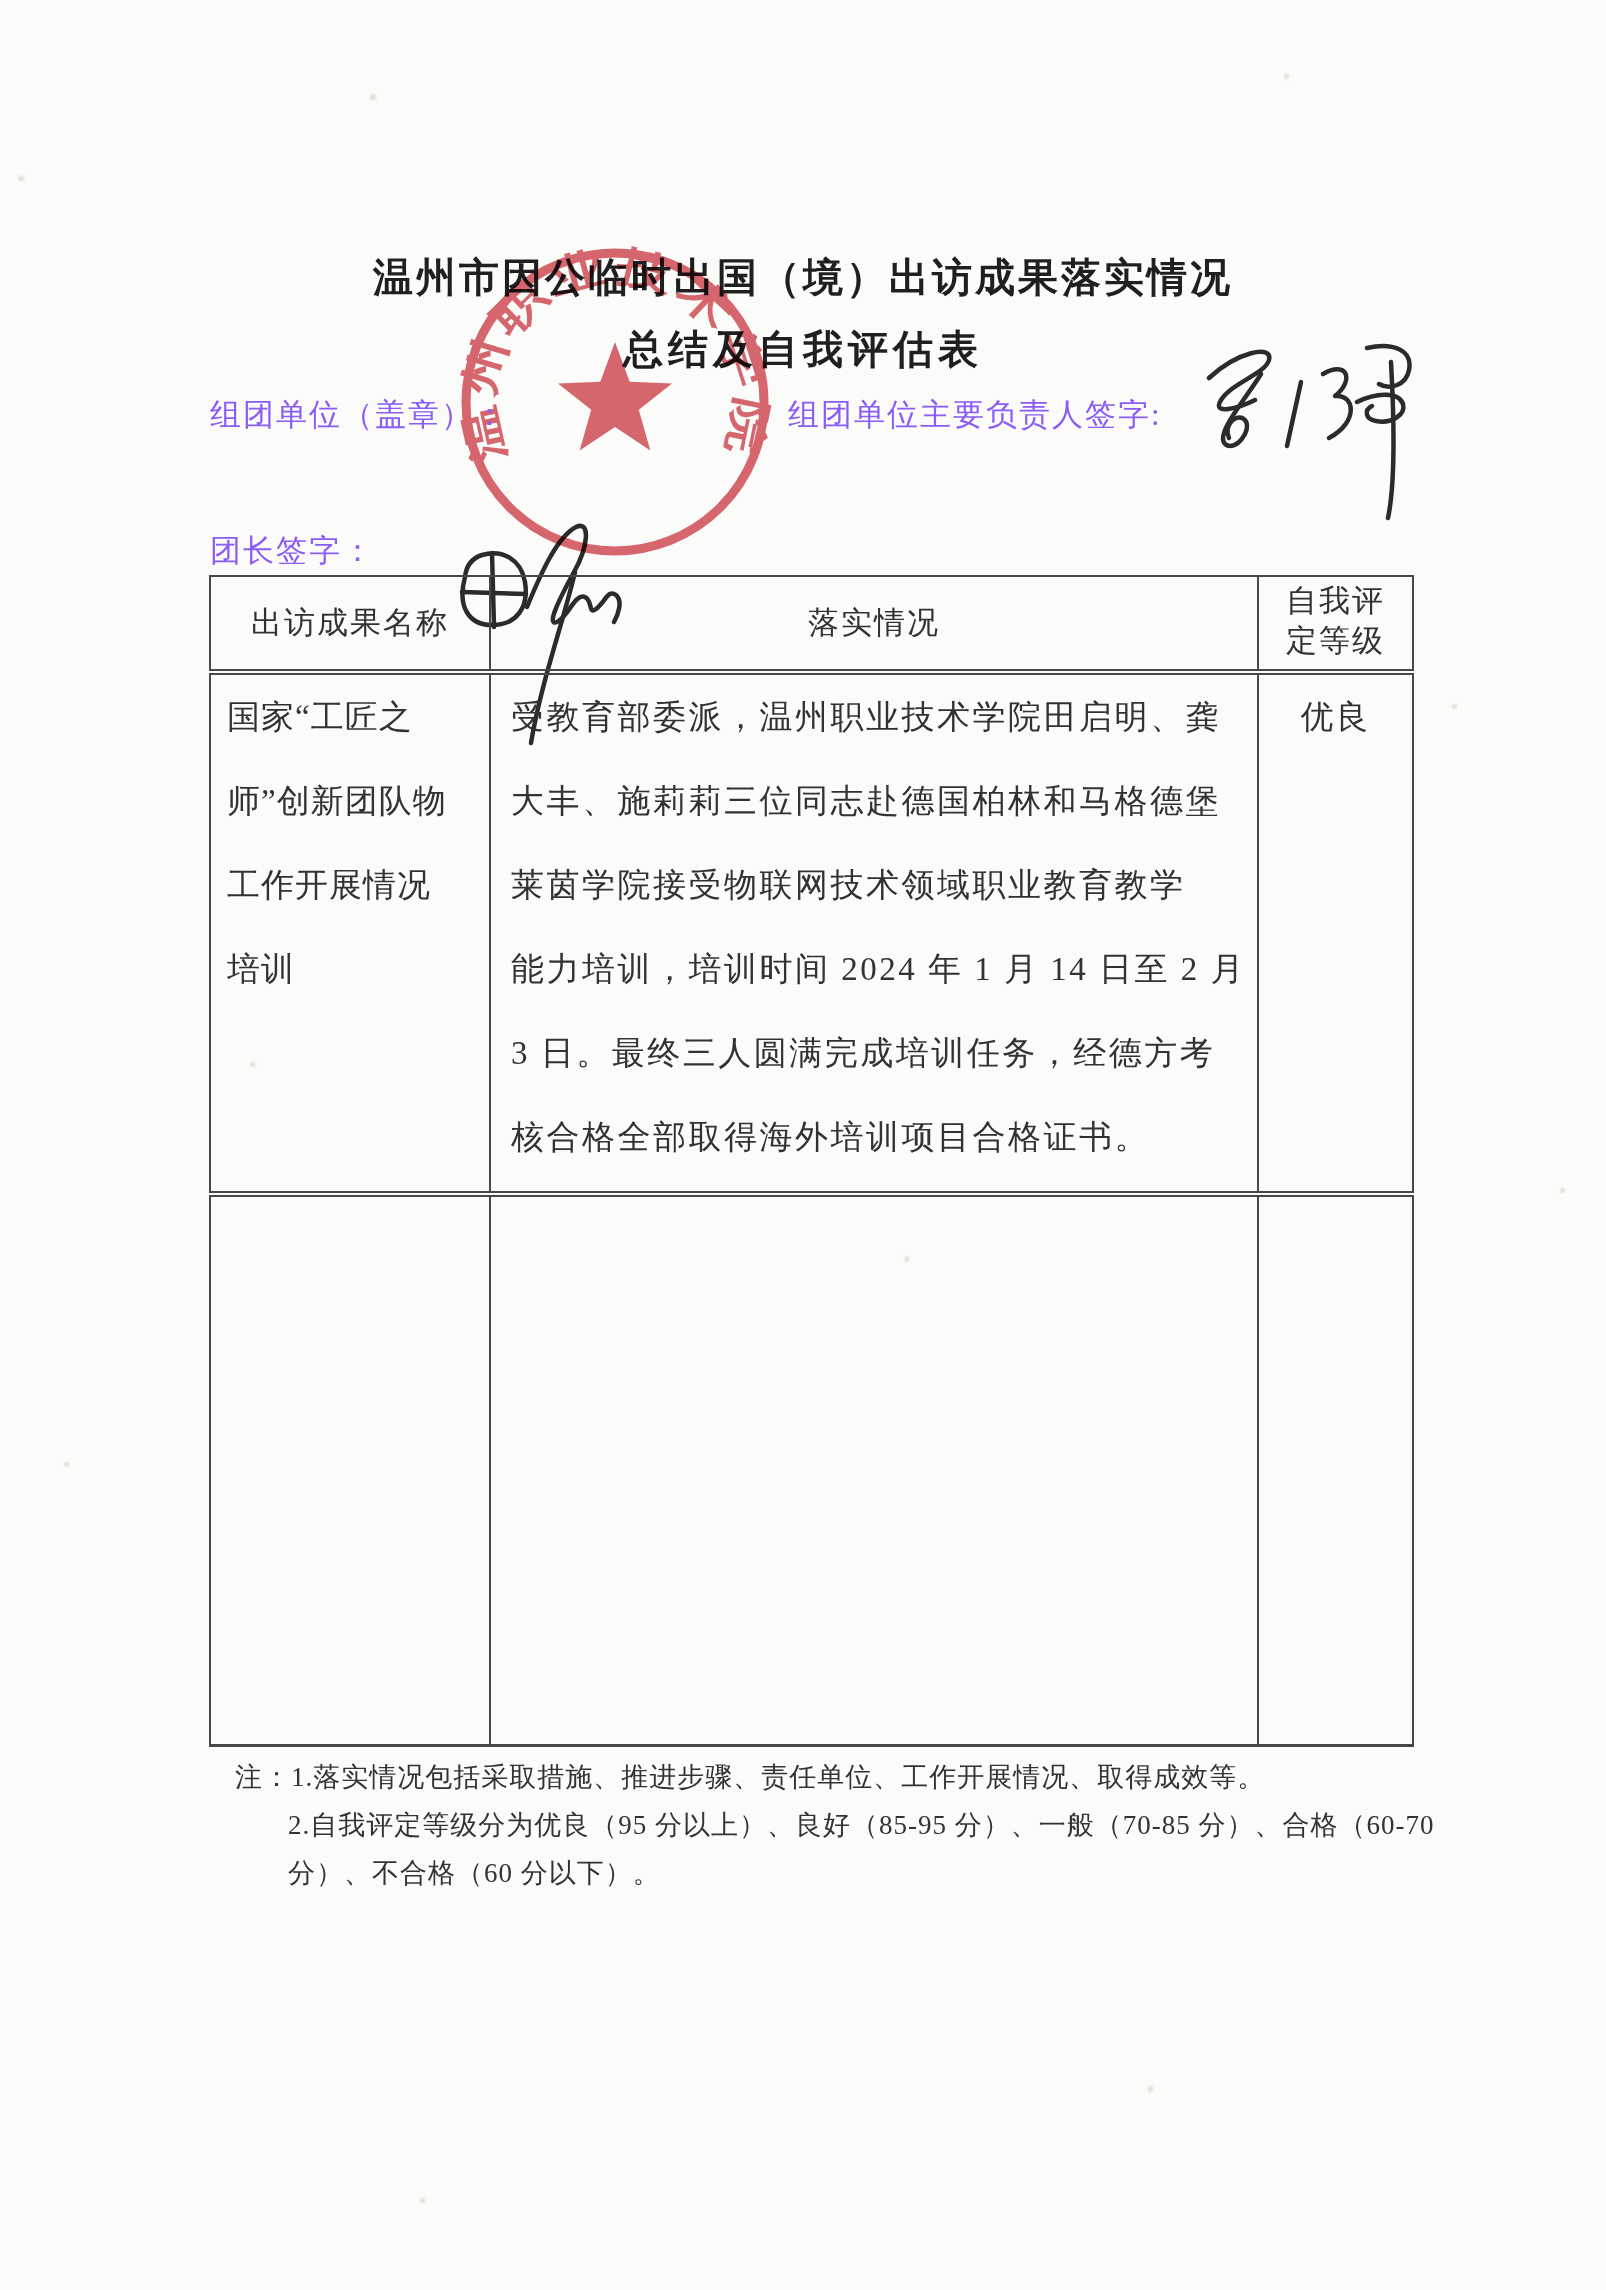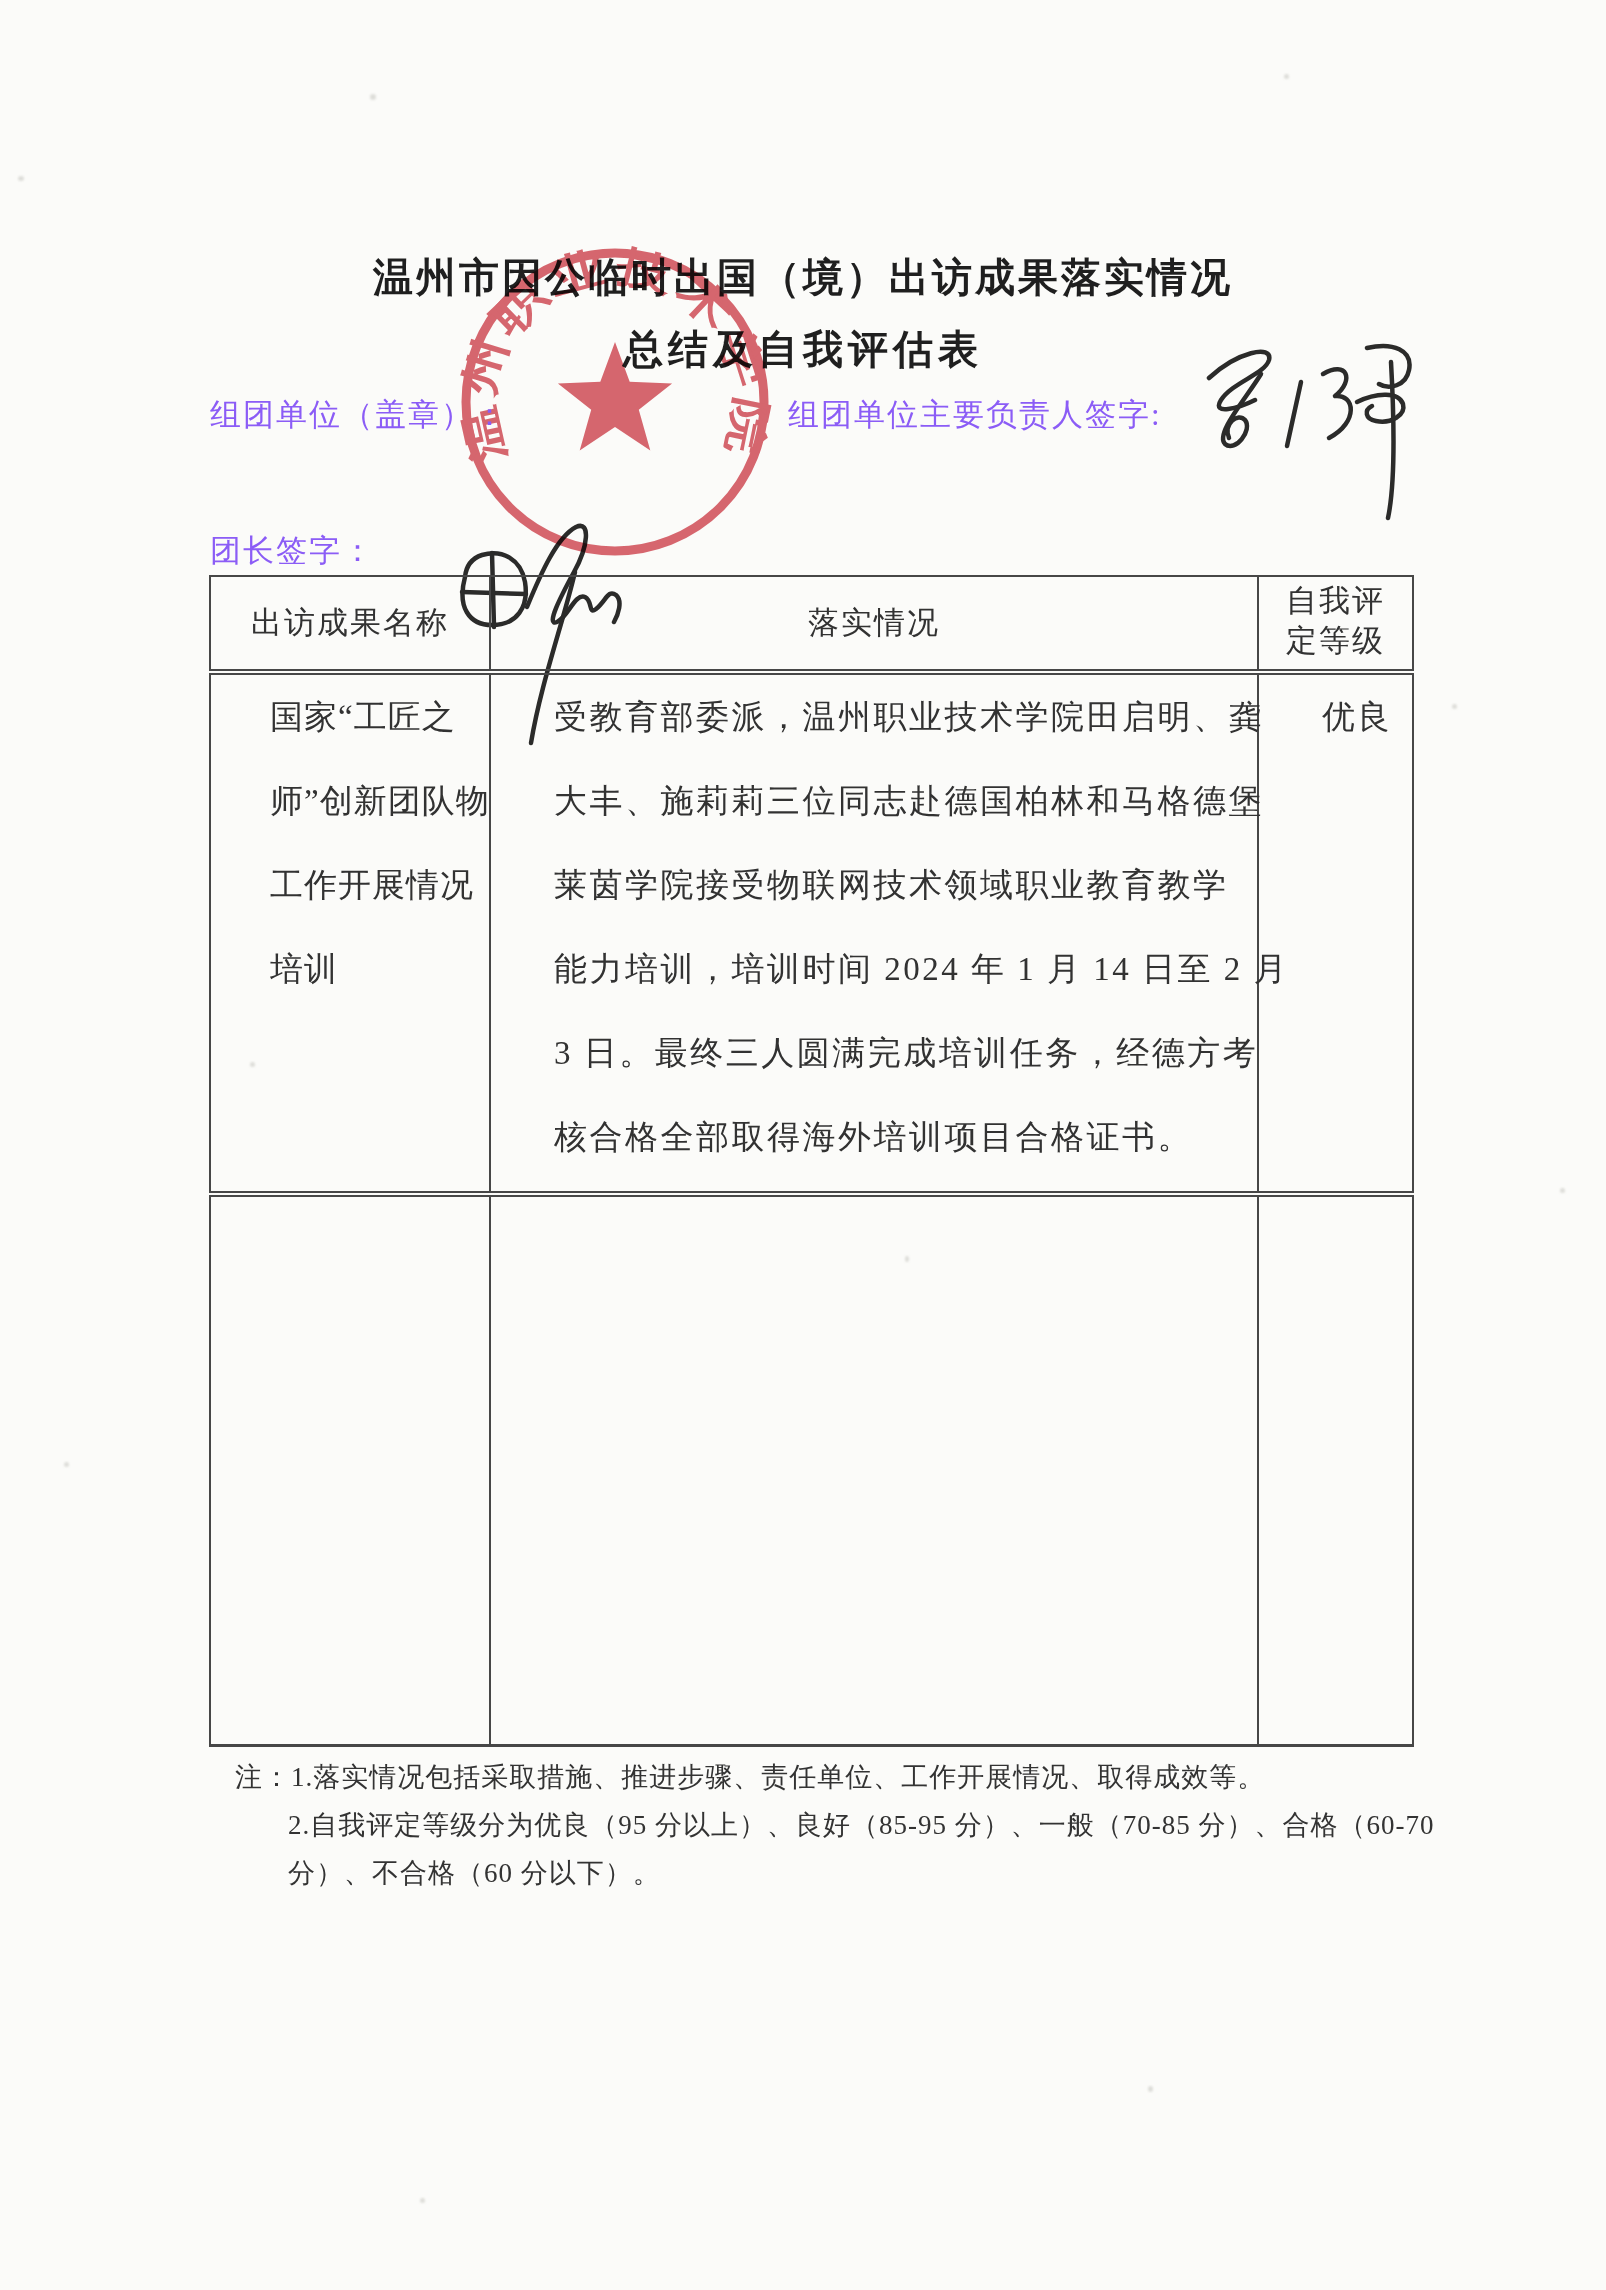--- a/index.html
+++ b/index.html
@@ -49,21 +49,21 @@
   table.form td{
     border:2px solid #474747;
     padding:0;vertical-align:top;
     font-size:33px;color:#323232;
   }
   tr.hdr td{
     height:92px;vertical-align:middle;text-align:center;
     font-size:31px;letter-spacing:2px;line-height:40px;
     border-bottom:6px double #474747;
   }
-  tr.r1 td{height:516px;border-bottom:6px double #474747;padding-left:43px;}
+  tr.r1 td{height:516px;border-bottom:6px double #474747;}
   tr.r2 td{height:547px;border-bottom:3px solid #474747;}
   td.c-name{width:278px;}
   td.c-detail{width:766px;}
   td.c-grade{width:153px;}
   .cellline{line-height:84px;white-space:nowrap;}
   .name-lines{padding-left:16px;letter-spacing:1px;}
   .detail-lines{padding-left:20px;padding-right:14px;letter-spacing:2.5px;}
   .grade-val{text-align:center;line-height:84px;letter-spacing:2px;}
   .hdr-wrap{display:inline-block;max-width:120px;font-family:Liberation Mono, monospace;}
   

